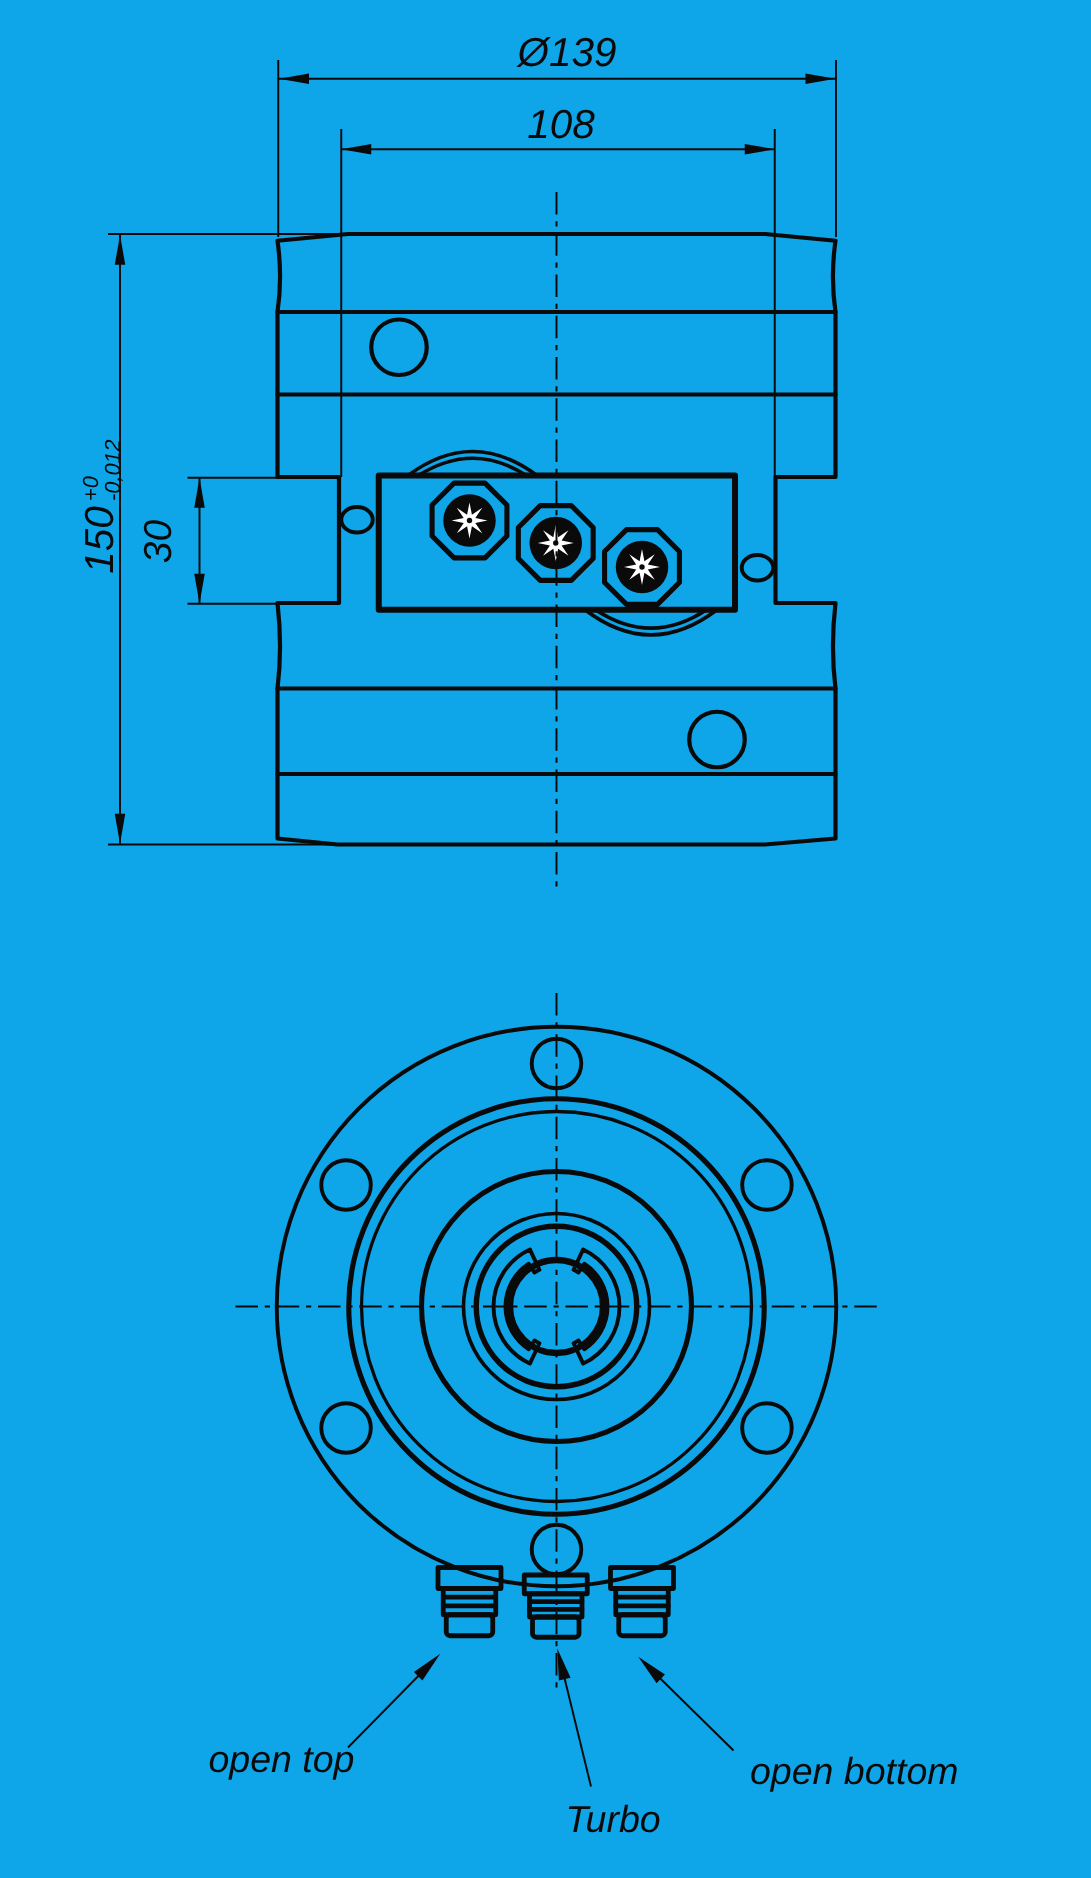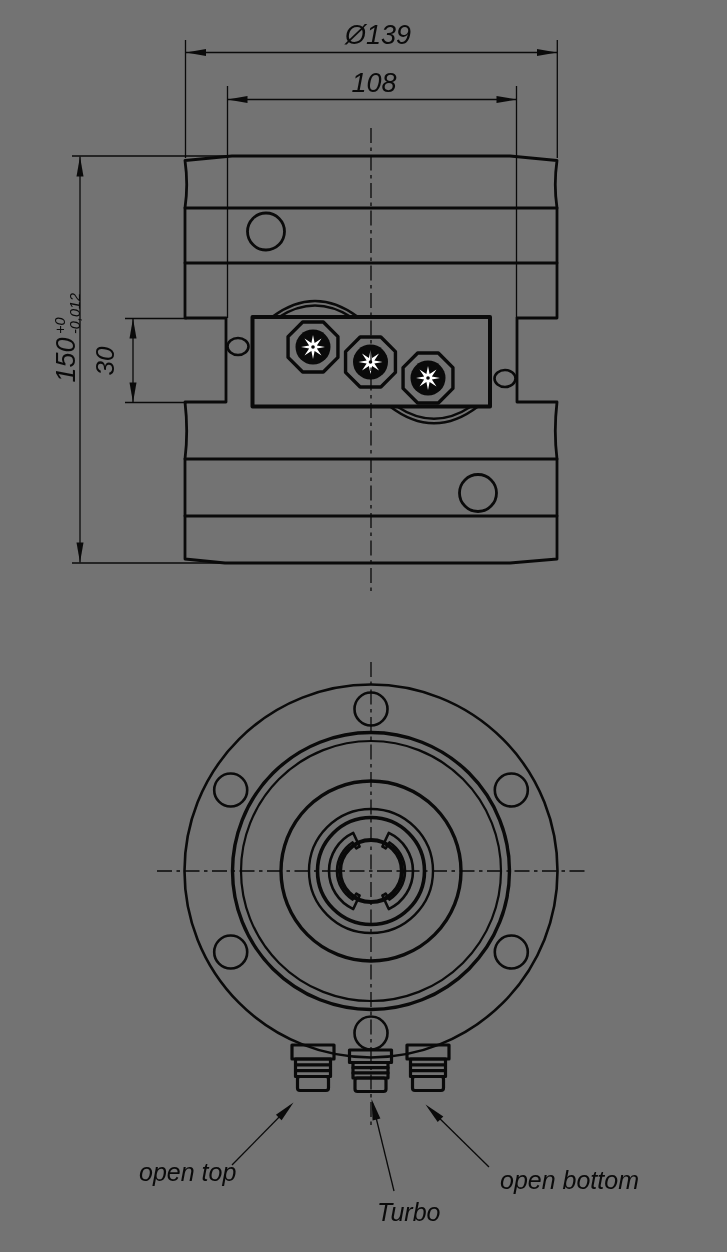--- a/index.html
+++ b/index.html
@@ -1,16 +1,16 @@
 <!DOCTYPE html>
 <html><head>
 <meta charset="utf-8">
 <style>
   html,body{margin:0;padding:0;background:#ffffff;}
-  .stage{position:relative;width:727px;height:1252px;background:#737373;overflow:hidden;text-align:right;}
+  .stage{position:relative;width:727px;height:1252px;background:#0ea5e9;overflow:hidden;text-align:right;}
   svg{display:block;}
   svg text{font-family:"Liberation Sans","DejaVu Sans",sans-serif;font-style:italic;fill:#0a0a0a;}
   .obj{stroke:#0a0a0a;fill:none;stroke-linejoin:round;stroke-linecap:round;}
   .thin{stroke:#0a0a0a;fill:none;stroke-width:1.3;}
   .cl{stroke:#0a0a0a;fill:none;stroke-width:1.3;stroke-dasharray:15 4.5 3.5 4.5;}
   .ah{fill:#0a0a0a;stroke:none;}
 </style>
 </head>
 <body>
 

